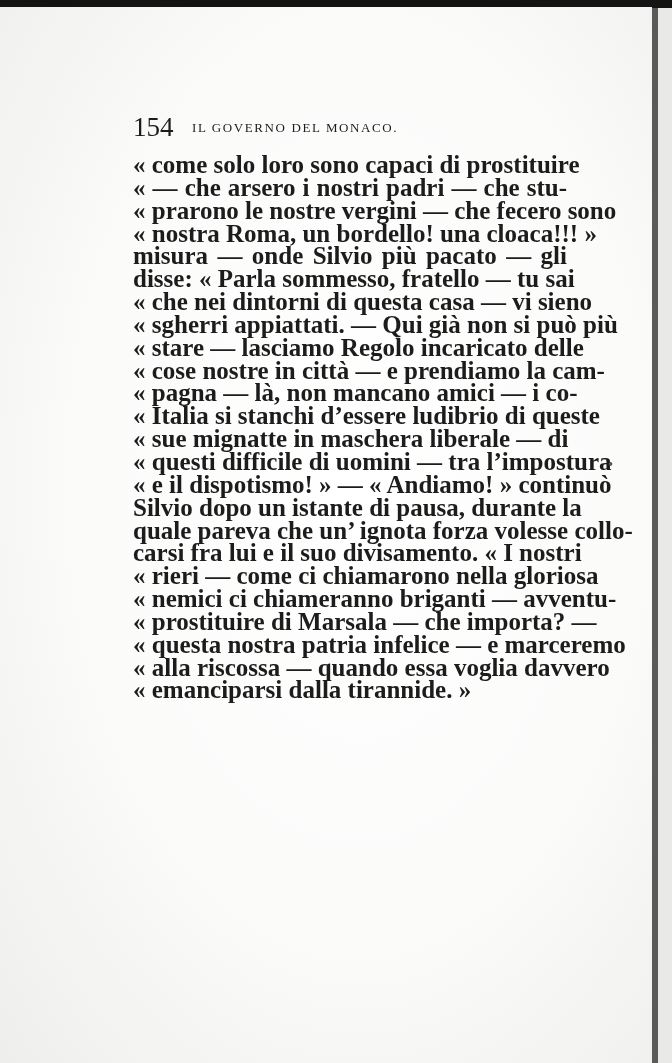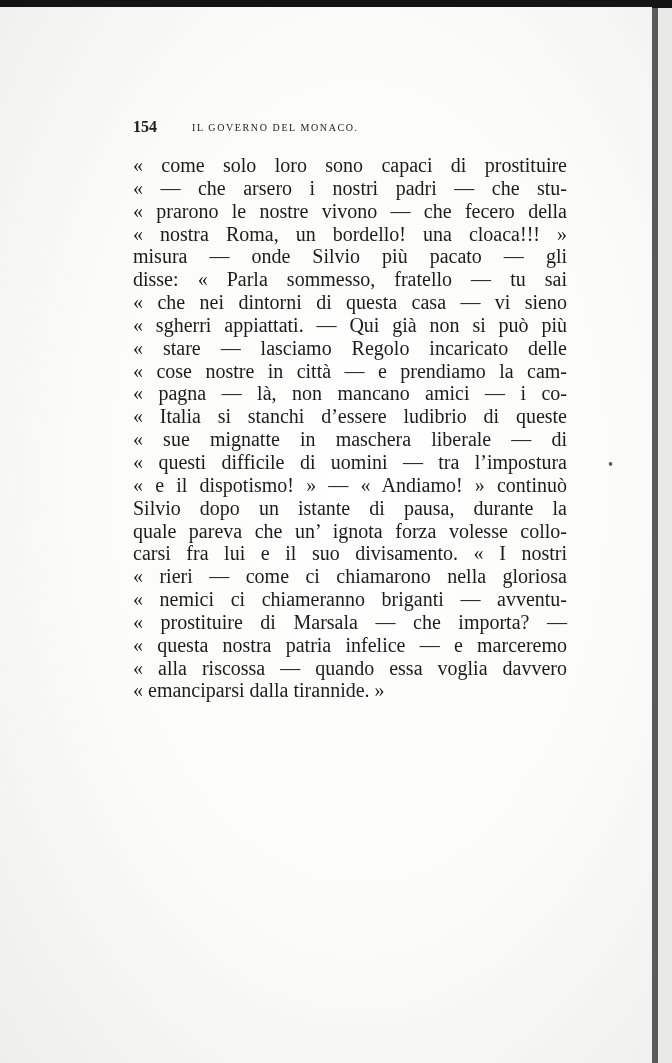--- a/index.html
+++ b/index.html
@@ -23,30 +23,30 @@
   }
   .page-edge-outer {
     position: absolute; left: 658px; top: 8px; width: 14px; height: 1055px;
     background: #e9e9e7;
   }
   .running-head {
     position: absolute; left: 133px; top: 114px; width: 440px; height: 26px;
   }
   .page-number {
     position: absolute; left: 0; top: 0;
-    font-family: "Liberation Serif", serif; font-size: 16px; line-height: 26px; font-weight: bold;
+    font-family: "Liberation Serif", serif; font-size: 27px; line-height: 26px;
   }
   .running-title {
     position: absolute; left: 59px; top: 4px;
-    font-family: "Liberation Serif", serif; font-size: 10px; letter-spacing: 1.6px;
+    font-family: "Liberation Serif", serif; font-size: 13px; letter-spacing: 1.6px;
     line-height: 20px;
   }
   .text-block {
     position: absolute; left: 133px; top: 154px; width: 434px;
-    font-family: "Liberation Serif", serif; font-size: 20px; line-height: 22.85px;
+    font-family: "Liberation Serif", serif; font-size: 25px; line-height: 22.85px; font-weight: bold;
   }
   .line {
     display: block; white-space: nowrap; height: 22.85px;
     text-align: justify; text-align-last: justify;
   }
   .line.last { text-align-last: left; }
   .line.indent { padding-left: 18px; }
   .stray-mark {
     position: absolute; font-size: 12px; color: #555;
   }
@@ -60,21 +60,21 @@
 <div class="page-edge-outer"></div>
 
 <div class="running-head">
   <span class="page-number">154</span>
   <span class="running-title">IL GOVERNO DEL MONACO.</span>
 </div>
 
 <div class="text-block" id="text-block">
     <span class="line">« come solo loro sono capaci di prostituire</span>
     <span class="line">« — che arsero i nostri padri — che stu-</span>
-    <span class="line">« prarono le nostre vivono — che fecero della</span>
+    <span class="line">« prarono le nostre vergini — che fecero sono</span>
     <span class="line">« nostra Roma, un bordello! una cloaca!!! »</span>
     <span class="line">misura — onde Silvio più pacato — gli</span>
     <span class="line">disse: « Parla sommesso, fratello — tu sai</span>
     <span class="line">« che nei dintorni di questa casa — vi sieno</span>
     <span class="line">« sgherri appiattati. — Qui già non si può più</span>
     <span class="line">« stare — lasciamo Regolo incaricato delle</span>
     <span class="line">« cose nostre in città — e prendiamo la cam-</span>
     <span class="line">« pagna — là, non mancano amici — i co-</span>
     <span class="line">« Italia si stanchi d’essere ludibrio di queste</span>
     <span class="line">« sue mignatte in maschera liberale — di</span>

